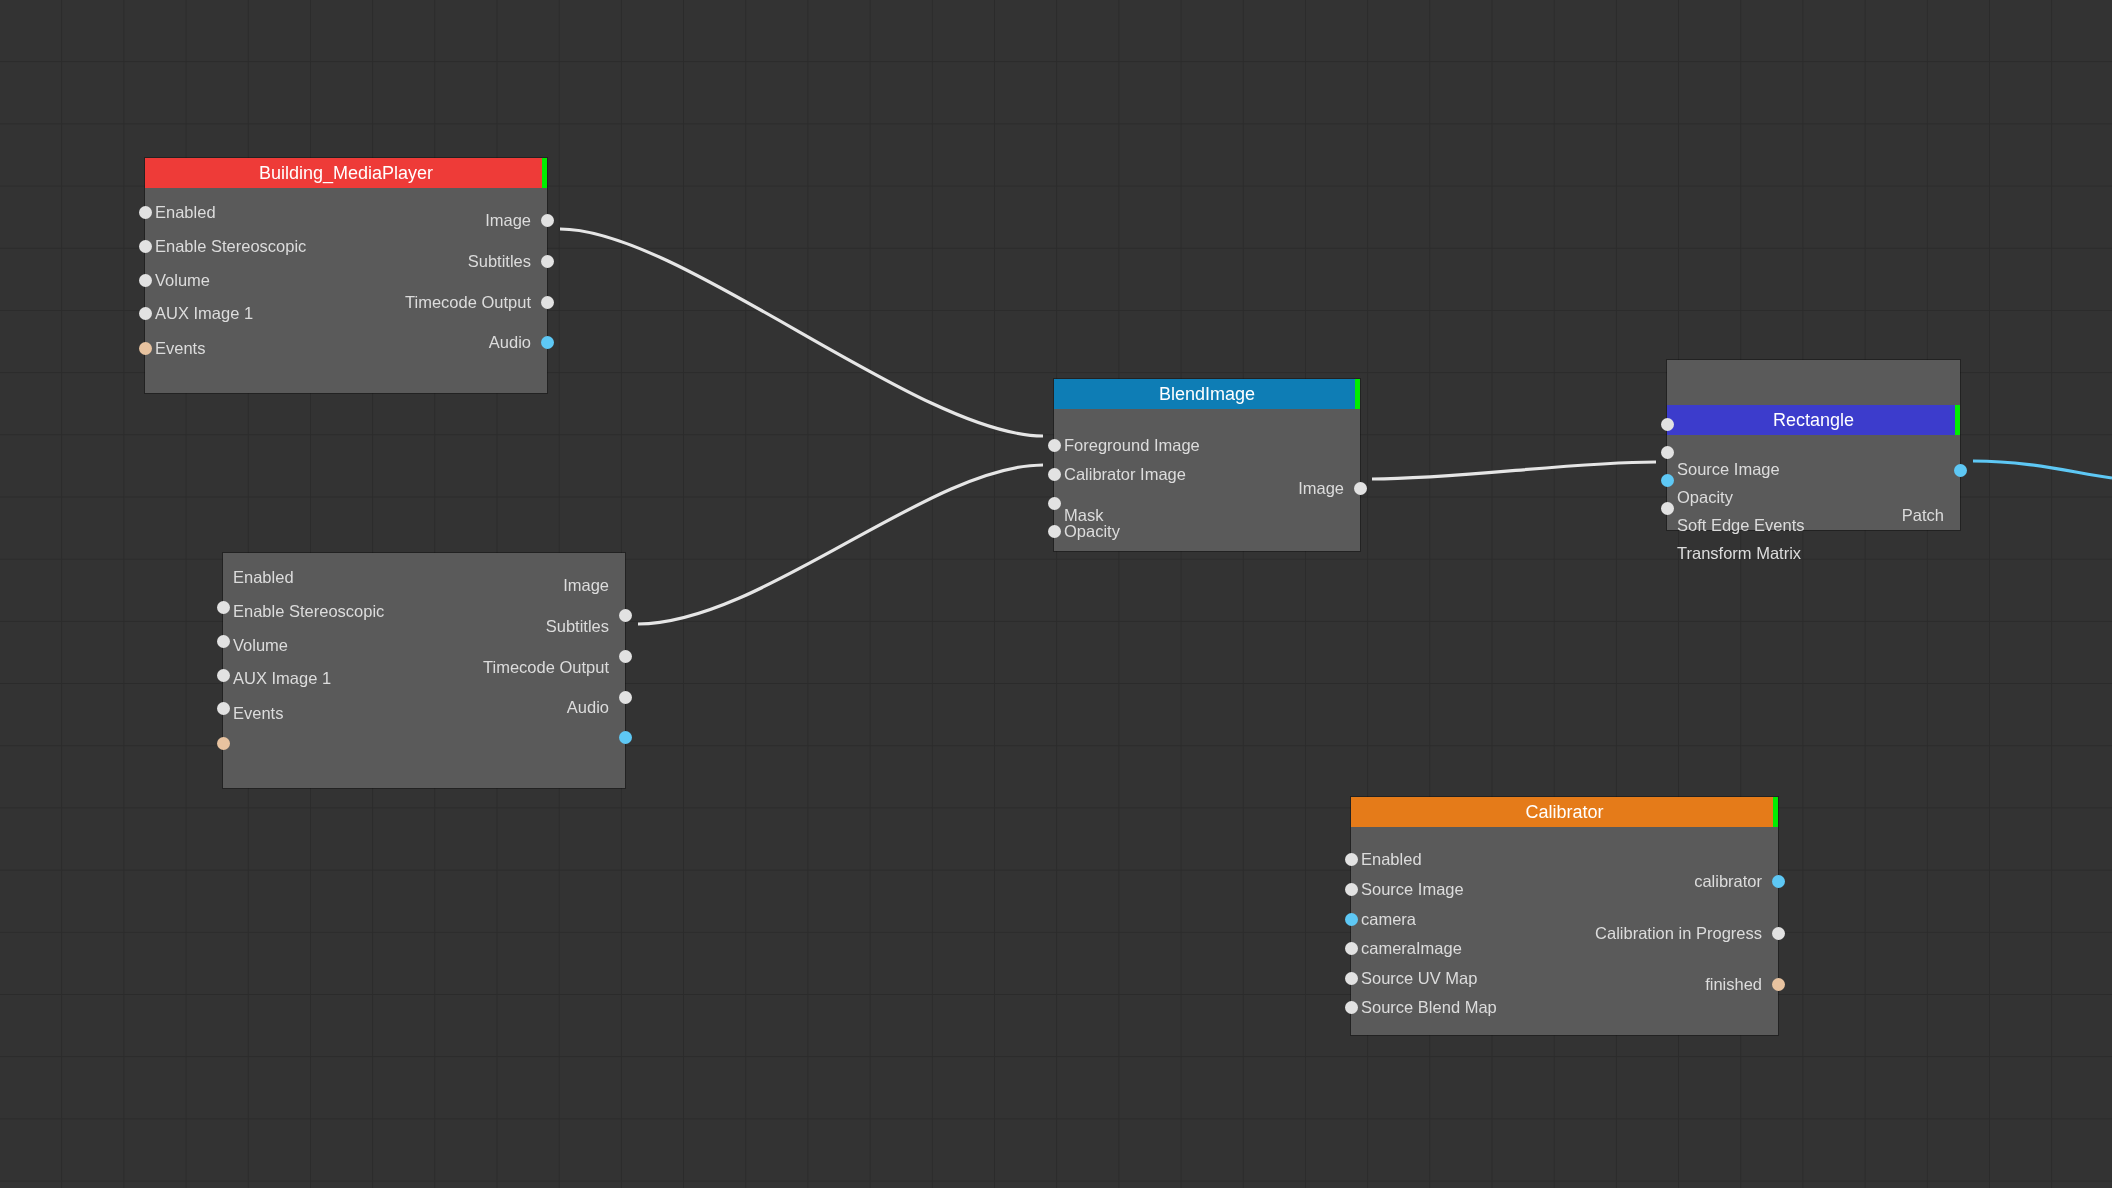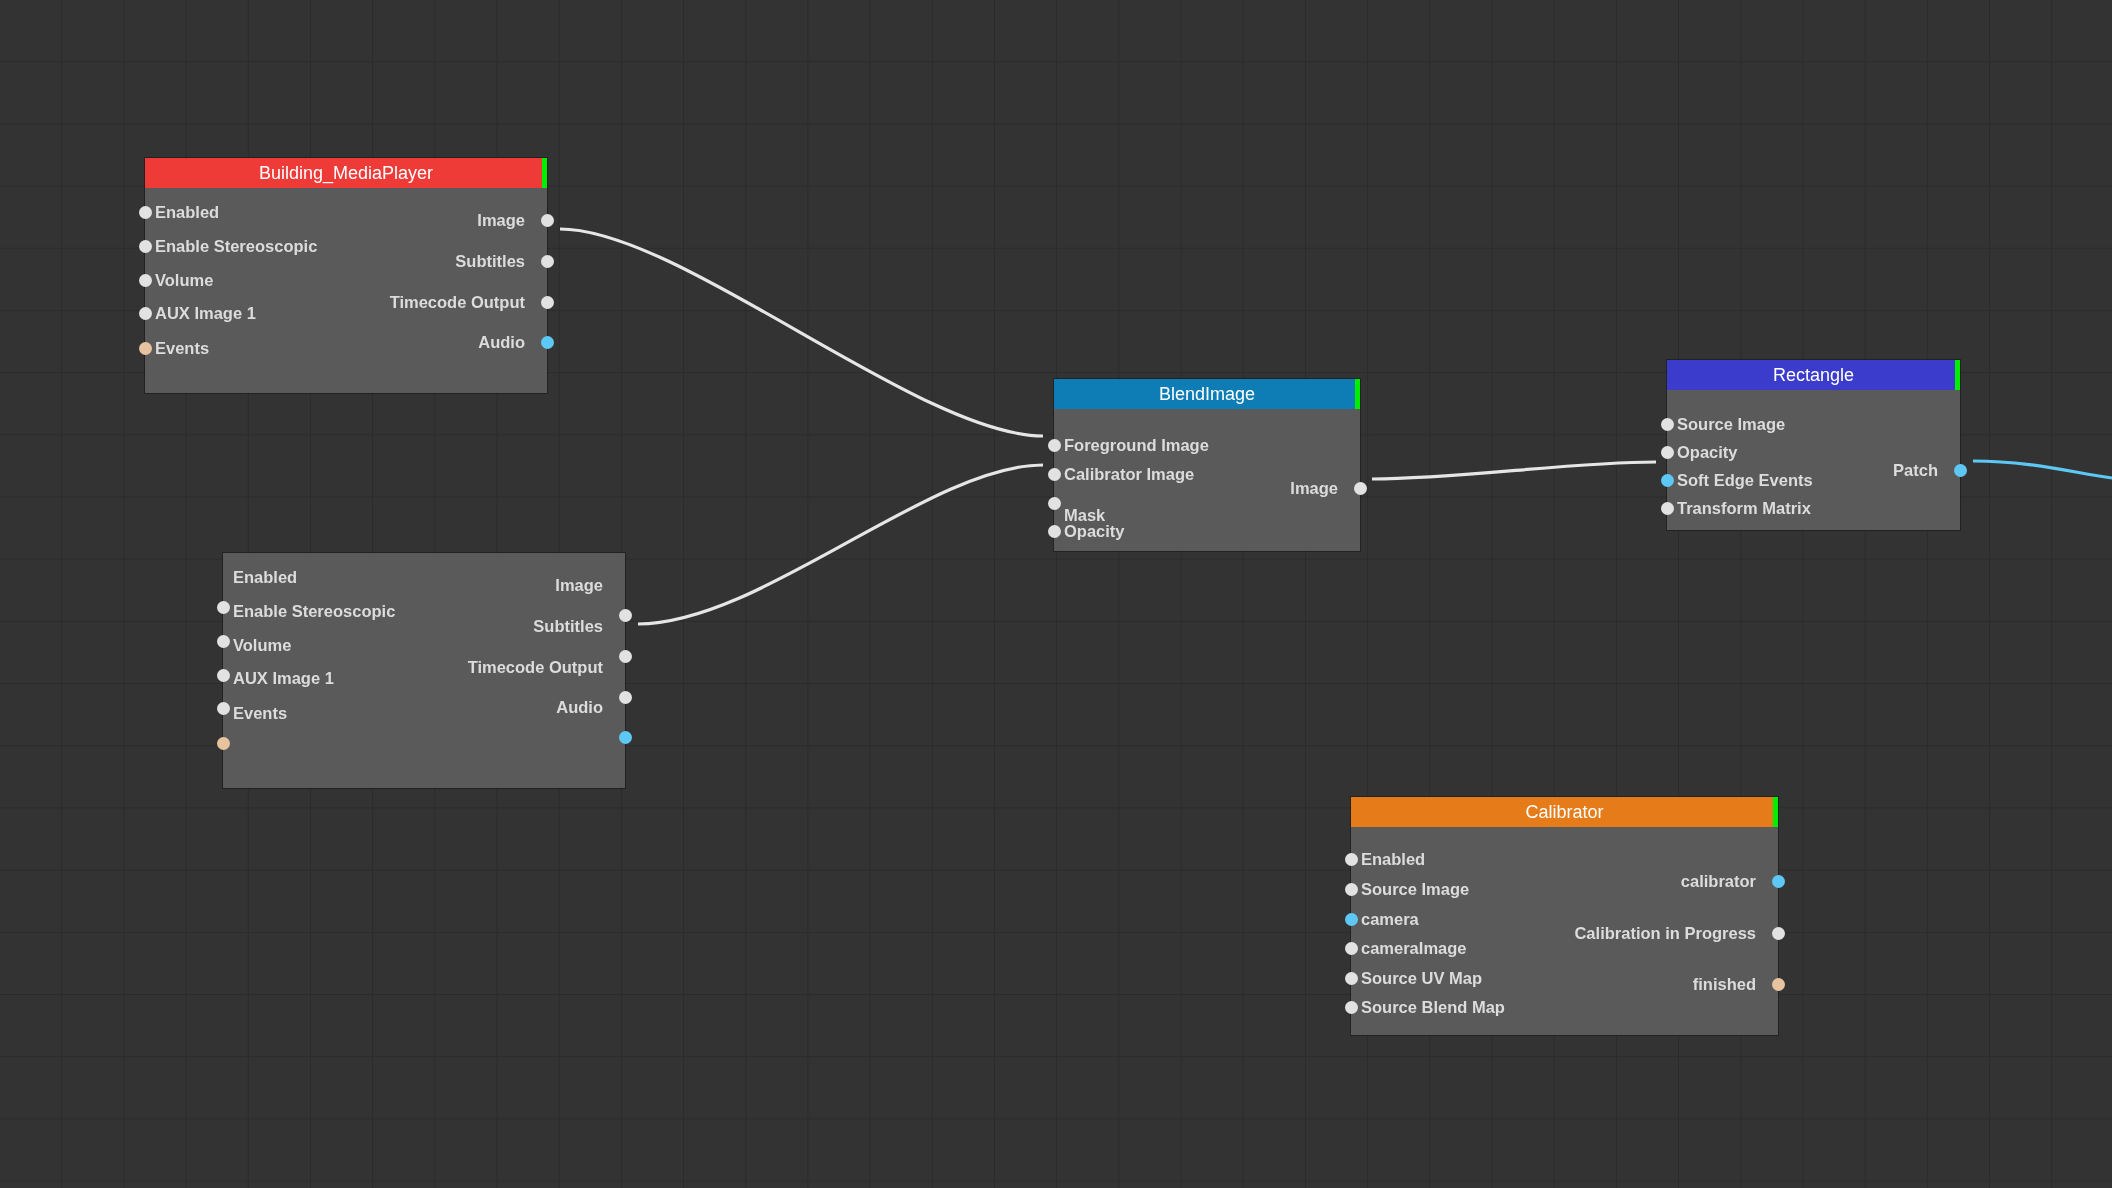--- a/index.html
+++ b/index.html
@@ -47,32 +47,31 @@
   }
   .node-accent {
     position: absolute;
     top: 0; right: 0;
     width: 5px; height: 30px;
     background: #00ee00;
   }
   .node-body {
     position: relative;
     width: 100%;
-    font-weight: bold;
   }
   .row {
     position: absolute;
     height: 20px;
     line-height: 20px;
     font-size: 16.5px;
     color: #dcdcdc;
     white-space: nowrap;
   }
   .row.in  { left: 10px;  text-align: left; }
-  .row.out { right: 22px; text-align: right; }
+  .row.out { right: 16px; text-align: right; }
 
   .port {
     position: absolute;
     width: 13px; height: 13px;
     border-radius: 50%;
     background: #e2e2e2;
     z-index: 20;
   }
   .port.cyan { background: #5ec8f5; }
   .port.tan  { background: #e8c3a0; }
@@ -147,21 +146,21 @@
         <div class="port" style="left: 299.5px; top: 102.5px;"></div>
         <div class="node-body" style="height: 104px;">
           <div class="row in" style="top: 26px;">Foreground Image</div>
           <div class="row in" style="top: 55px;">Calibrator Image</div>
           <div class="row in" style="top: 96px;">Mask</div>
           <div class="row in" style="top: 112px;">Opacity</div>
           <div class="row out" style="top: 69px;">Image</div>
         </div>
       </div>
       <div class="node" style="left: 1667px; top: 360px; width: 293px; height: 170px;">
-        <div class="node-header" style="background: rgb(60, 60, 204);"><span>Rectangle</span><div class="node-accent" style="background: rgb(0, 238, 0);"></div></div>
+        <div class="node-header" style="background: rgb(60, 60, 204); margin-top: 45px;"><span>Rectangle</span><div class="node-accent" style="background: rgb(0, 238, 0);"></div></div>
         <div class="port" style="left: -6.5px; top: 57.5px;"></div>
         <div class="port" style="left: -6.5px; top: 85.5px;"></div>
         <div class="port cyan" style="left: -6.5px; top: 113.5px;"></div>
         <div class="port" style="left: -6.5px; top: 141.5px;"></div>
         <div class="port cyan" style="left: 286.5px; top: 103.5px;"></div>
         <div class="node-body" style="height: 140px;">
           <div class="row in" style="top: 24px;">Source Image</div>
           <div class="row in" style="top: 52px;">Opacity</div>
           <div class="row in" style="top: 80px;">Soft Edge Events</div>
           <div class="row in" style="top: 108px;">Transform Matrix</div>

